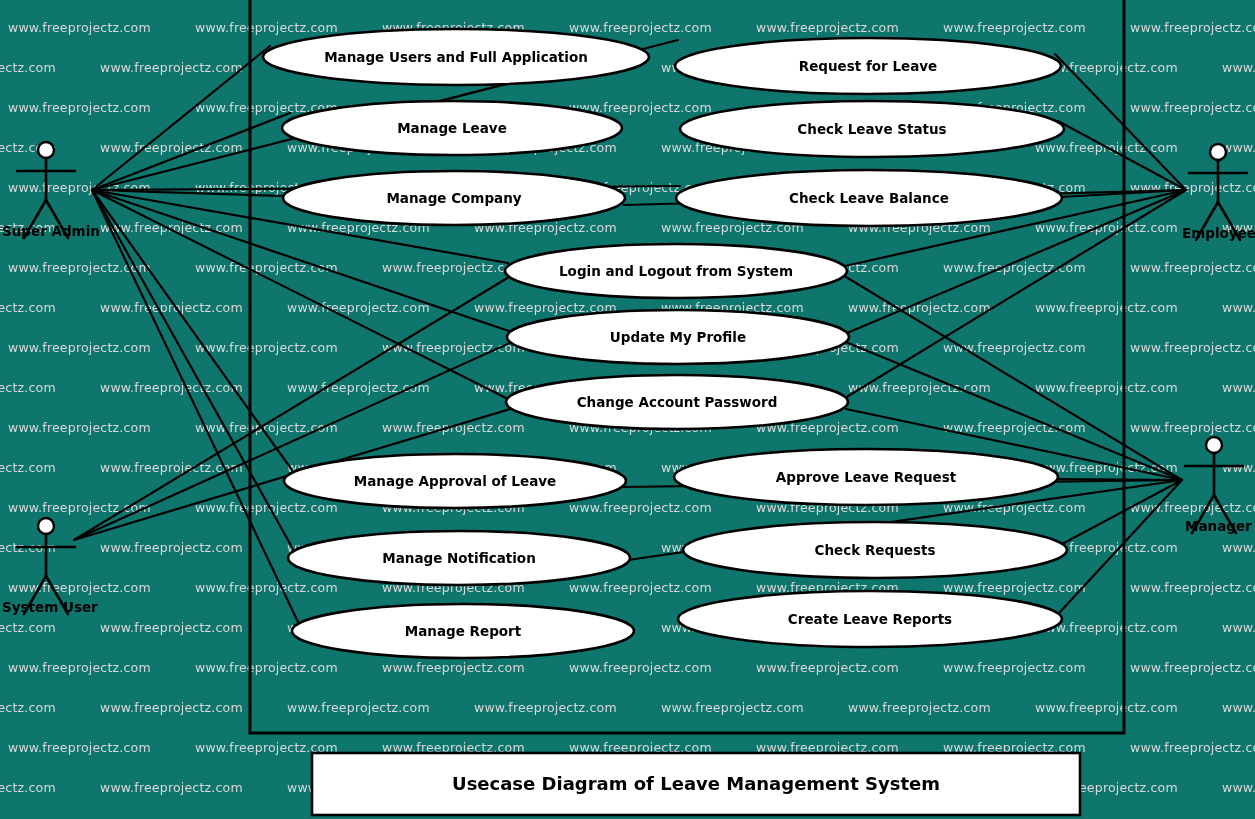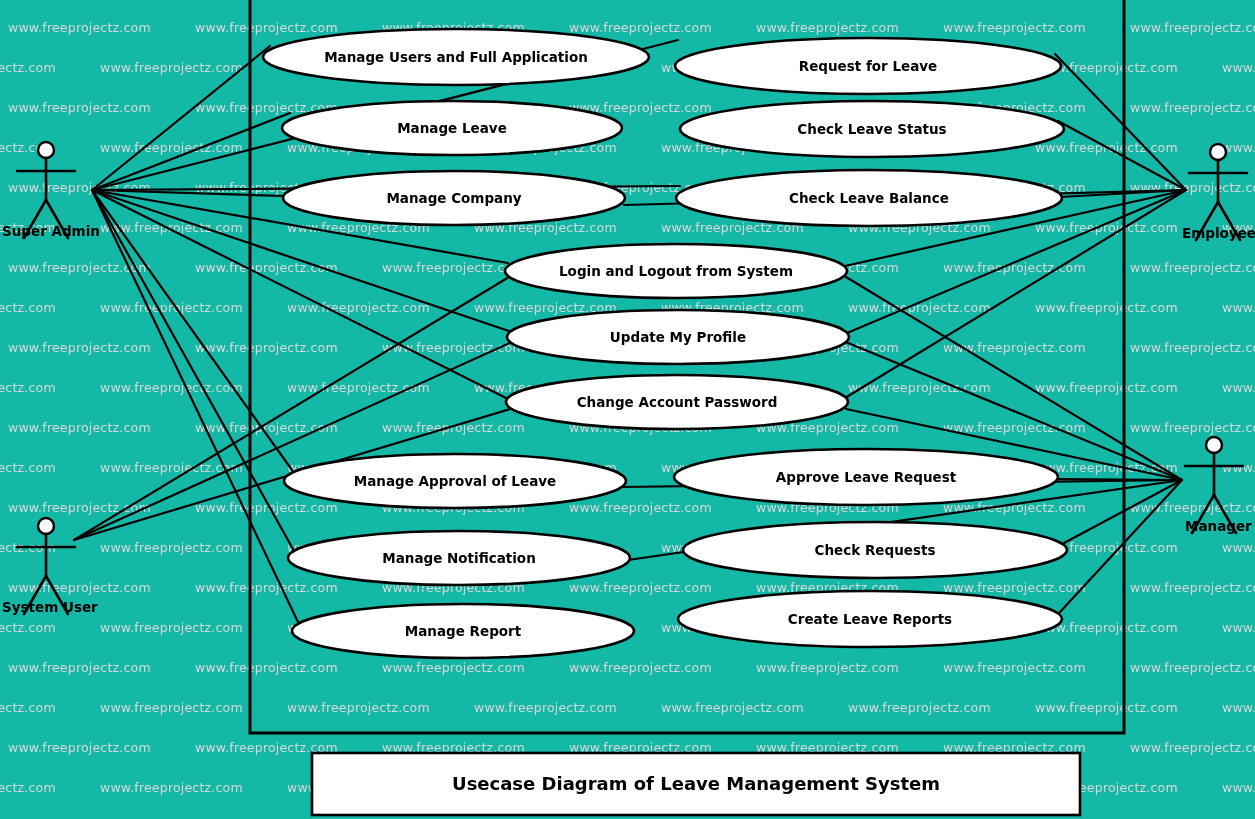--- a/index.html
+++ b/index.html
@@ -9,21 +9,21 @@
     background: #ffffff;
   }
   body {
     font-family: "Liberation Sans", sans-serif;
   }
   #diagram-root {
     position: relative;
     width: 1255px;
     height: 819px;
     overflow: hidden;
-    background: #14b8a6;
+    background: #0f766e;
   }
   svg.layer {
     position: absolute;
     left: 0;
     top: 0;
     width: 1255px;
     height: 819px;
   }
   .wm-text {
     font-family: "DejaVu Sans", sans-serif;

